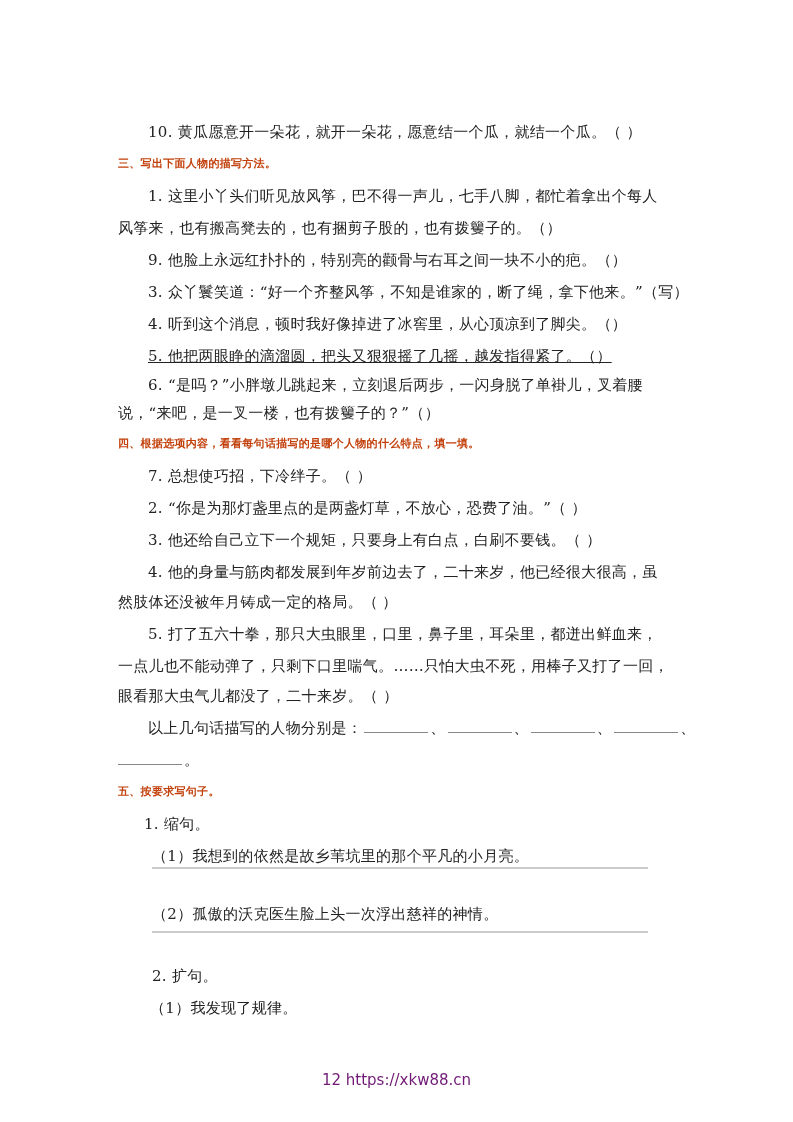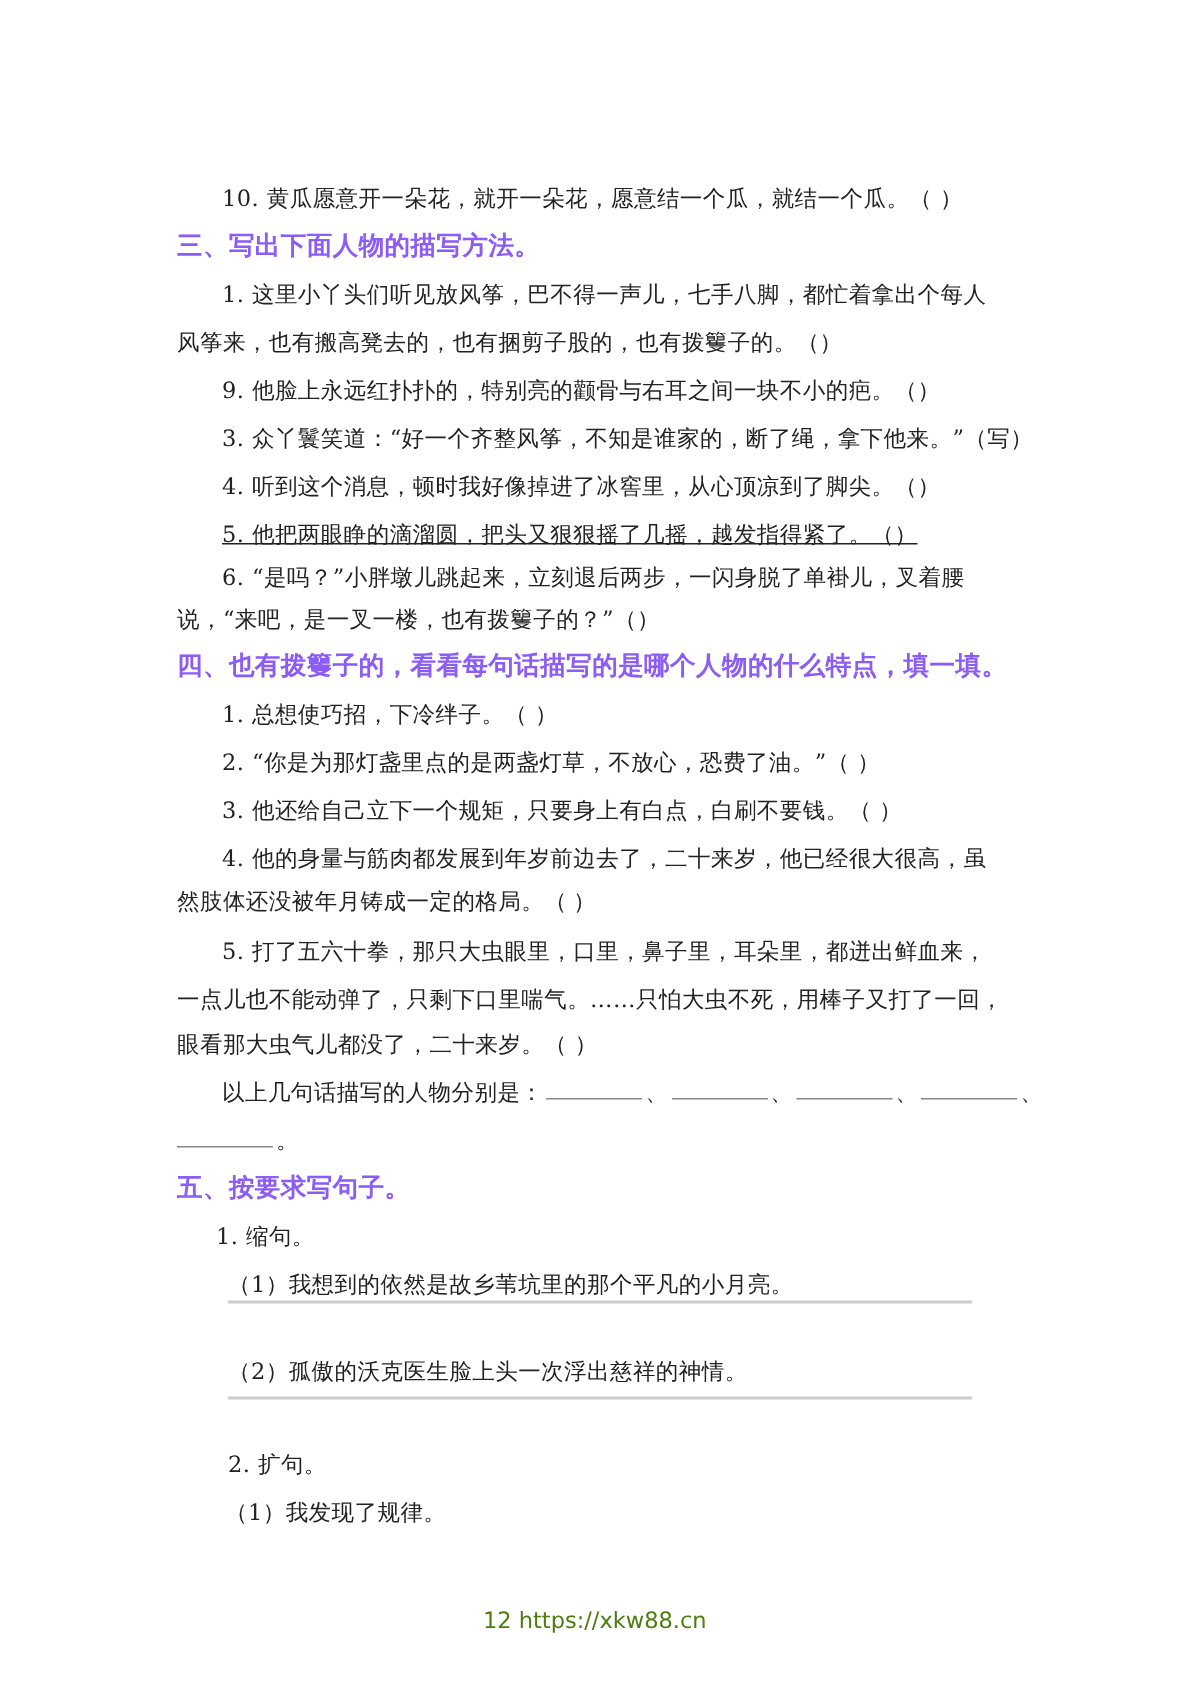--- a/index.html
+++ b/index.html
@@ -26,24 +26,24 @@
     left: 0;
     width: 558px;
     font-size: 15px;
     line-height: 20px;
     white-space: nowrap;
     letter-spacing: 0.3px;
     margin-top: 20px;
   }
   .indent { padding-left: 30px; }
   .heading {
-    font-family: Liberation Serif, serif;
+    font-family: Liberation Mono, monospace;
     font-weight: bold;
-    font-size: 17px;
-    color: #8b5cf6;
+    font-size: 11px;
+    color: #c2410c;
   }
   .blank {
     display: inline-block;
     width: 64px;
     border-bottom: 1px solid #888888;
     height: 14px;
     vertical-align: baseline;
     margin: 0 2px;
   }
   .answer-line {
@@ -54,21 +54,21 @@
     border-top: 2px solid #cccccc;
   }
   .footer {
     position: absolute;
     left: 0;
     width: 793px;
     top: 1071px;
     text-align: center;
     font-family: "DejaVu Sans", "Liberation Sans", sans-serif;
     font-size: 15px;
-    color: #4d7c0f;
+    color: #701a75;
   }
 </style>
 </head>
 <body>
 
 <div class="page">
 
   <div class="line indent" style="top:102px;">10. 黄瓜愿意开一朵花，就开一朵花，愿意结一个瓜，就结一个瓜。（      ）</div>
 
   <div class="line heading" style="top:134px;">三、写出下面人物的描写方法。</div>
@@ -77,23 +77,23 @@
   <div class="line" style="top:198px;">风筝来，也有搬高凳去的，也有捆剪子股的，也有拨籰子的。（）</div>
 
   <div class="line indent" style="top:230px;">9. 他脸上永远红扑扑的，特别亮的颧骨与右耳之间一块不小的疤。（）</div>
   <div class="line indent" style="top:262px;">3. 众丫鬟笑道：“好一个齐整风筝，不知是谁家的，断了绳，拿下他来。”（写）</div>
   <div class="line indent" style="top:294px;">4. 听到这个消息，顿时我好像掉进了冰窖里，从心顶凉到了脚尖。（）</div>
   <div class="line indent" style="top:326px;text-decoration:underline;">5. 他把两眼睁的滴溜圆，把头又狠狠摇了几摇，越发指得紧了。（）</div>
 
   <div class="line indent" style="top:355px;">6. “是吗？”小胖墩儿跳起来，立刻退后两步，一闪身脱了单褂儿，叉着腰</div>
   <div class="line" style="top:383px;">说，“来吧，是一叉一楼，也有拨籰子的？”（）</div>
 
-  <div class="line heading" style="top:414px;">四、也有拨籰子的，看看每句话描写的是哪个人物的什么特点，填一填。</div>
+  <div class="line heading" style="top:414px;">四、根据选项内容，看看每句话描写的是哪个人物的什么特点，填一填。</div>
 
-  <div class="line indent" style="top:446px;">1. 总想使巧招，下冷绊子。（          ）</div>
+  <div class="line indent" style="top:446px;">7. 总想使巧招，下冷绊子。（          ）</div>
   <div class="line indent" style="top:478px;">2. “你是为那灯盏里点的是两盏灯草，不放心，恐费了油。”（          ）</div>
   <div class="line indent" style="top:510px;">3. 他还给自己立下一个规矩，只要身上有白点，白刷不要钱。（          ）</div>
 
   <div class="line indent" style="top:542px;">4. 他的身量与筋肉都发展到年岁前边去了，二十来岁，他已经很大很高，虽</div>
   <div class="line" style="top:572px;font-family:Liberation Serif, serif;">然肢体还没被年月铸成一定的格局。（          ）</div>
 
   <div class="line indent" style="top:604px;">5. 打了五六十拳，那只大虫眼里，口里，鼻子里，耳朵里，都迸出鲜血来，</div>
   <div class="line" style="top:636px;">一点儿也不能动弹了，只剩下口里喘气。……只怕大虫不死，用棒子又打了一回，</div>
   <div class="line" style="top:666px;">眼看那大虫气儿都没了，二十来岁。（          ）</div>
 

